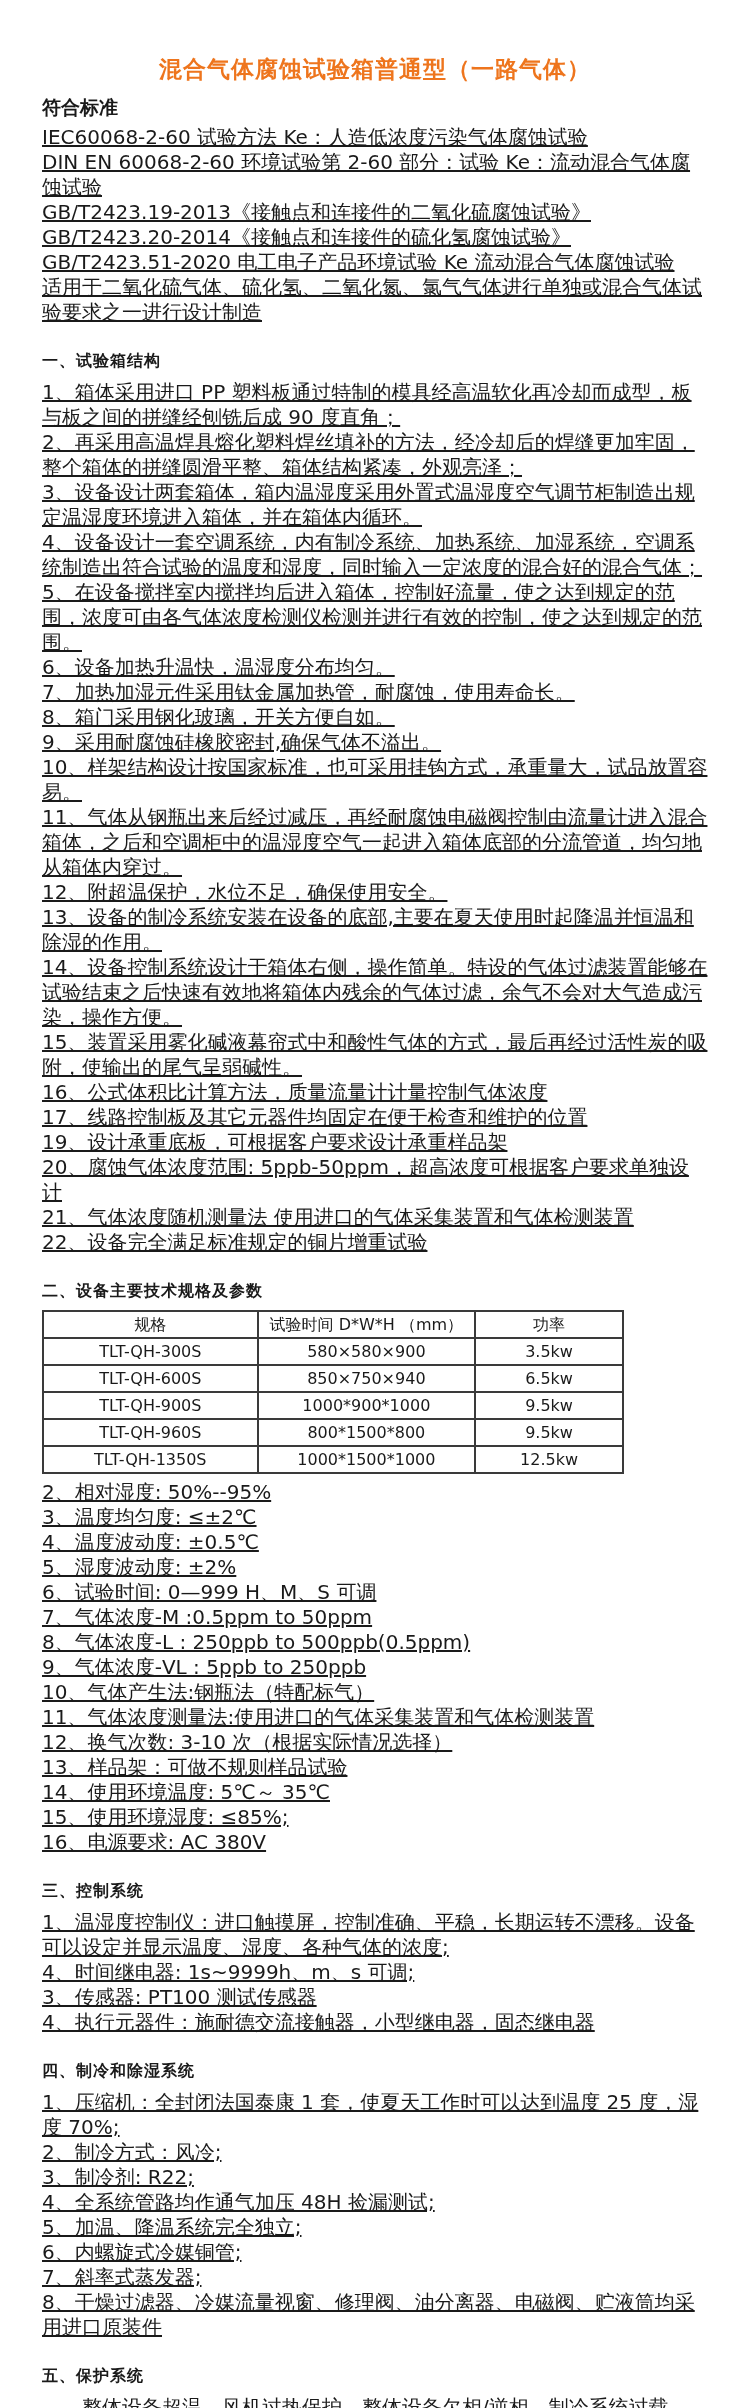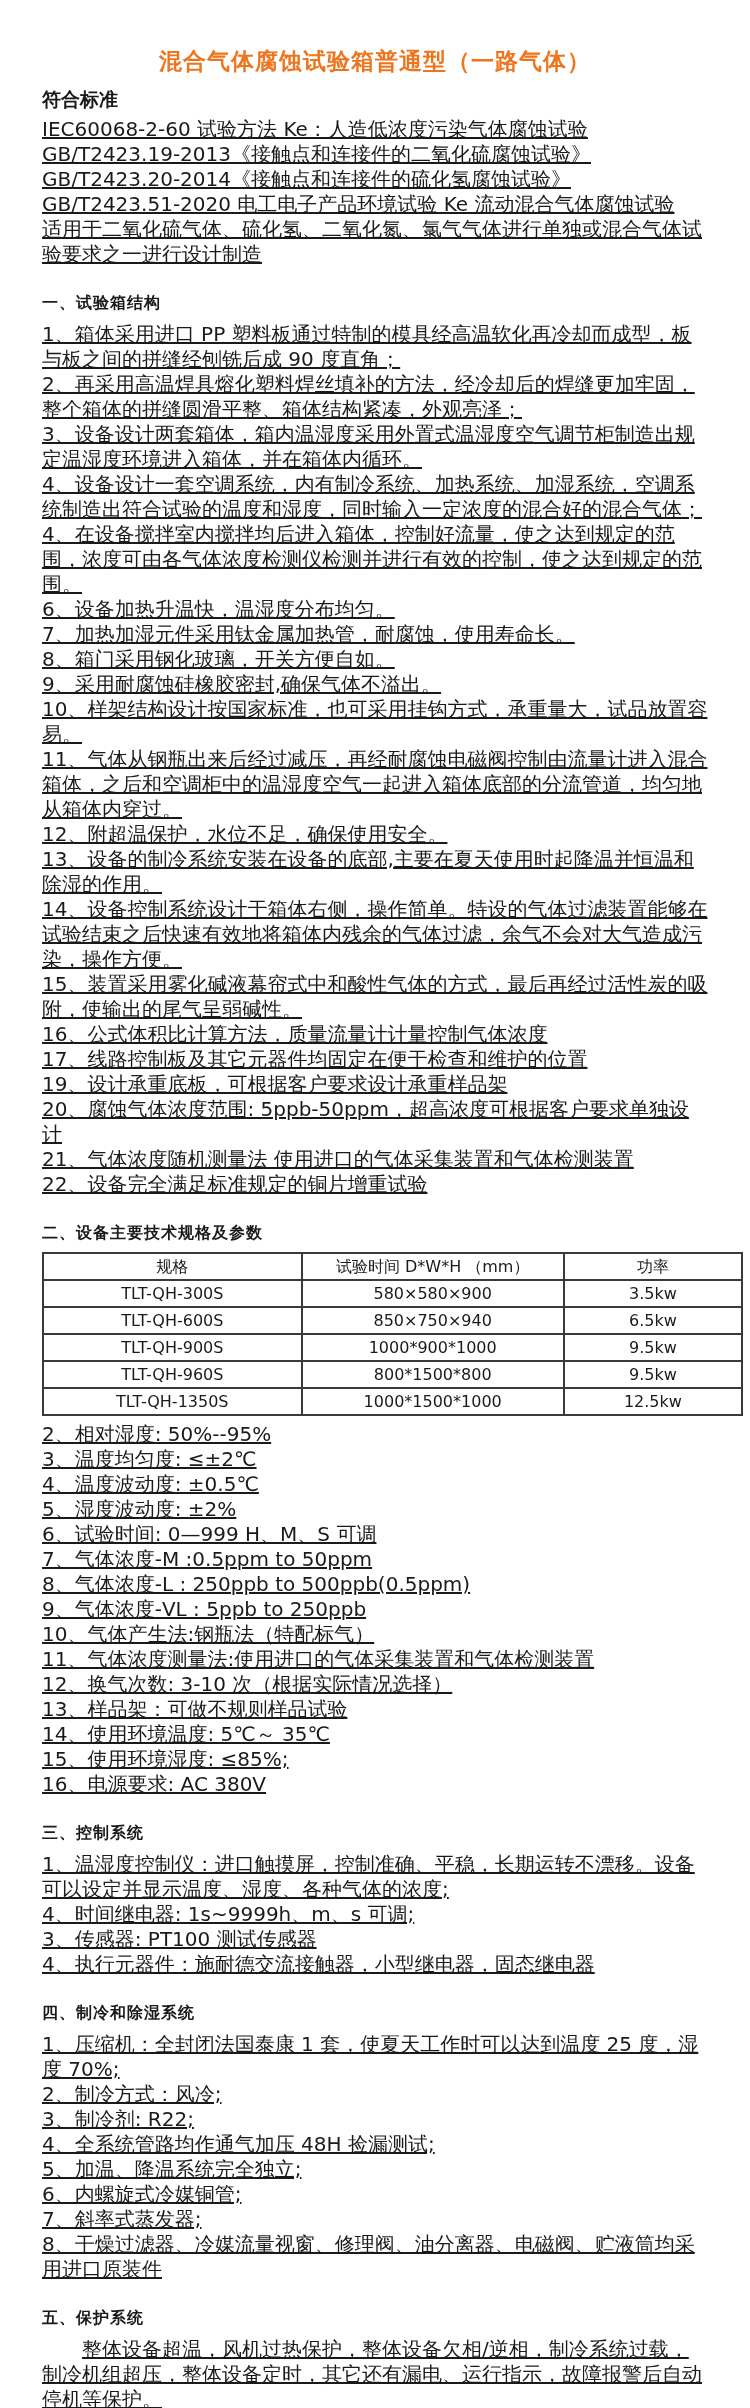--- a/index.html
+++ b/index.html
@@ -8,21 +8,21 @@
     font-family:"DejaVu Sans","Liberation Sans",sans-serif;
     color:#1a1a1a;
     -webkit-font-smoothing:antialiased;
   }
   .doc{padding:46px 42px 20px 42px;box-sizing:border-box;}
   .title{
     text-align:center;
     font-size:23px;
     font-weight:bold;
     letter-spacing:1px;
-    margin:0 0 10px 0;
+    margin:8px 0 10px 0;
   }
   .std-heading{
     font-size:19px;
     font-weight:bold;
     margin:0 0 4px 0;
   }
   .line,.item{
     font-size:20px;
     line-height:25px;
     margin:0;
@@ -33,21 +33,21 @@
   .section{margin-top:0;}
   .sec-heading{
     font-size:16px;
     font-weight:bold;
     margin:26px 0 8px 0;
     letter-spacing:1px;
   }
   .indent{ text-indent:2em; }
   table.spec{
     border-collapse:collapse;
-    width:701px;
+    width:582px;
     margin:4px 0 6px 0;
     table-layout:fixed;
   }
   table.spec th,table.spec td{
     border:2px solid #3a3a3a;
     font-size:16px;
     font-weight:normal;
     text-align:center;
     padding:2px 4px;
     height:21px;
@@ -62,33 +62,34 @@
 </head>
 <body>
 
 <div class="doc">
 
   <h1 class="title" style="color:#ee751d;">混合气体腐蚀试验箱普通型（一路气体）</h1>
 
   <div class="section">
     <h2 class="std-heading">符合标准</h2>
     <p class="line">IEC60068-2-60 试验方法 Ke：人造低浓度污染气体腐蚀试验</p>
+    <p class="line">DIN EN 60068-2-60 环境试验第 2-60 部分：试验 Ke：流动混合气体腐蚀试验</p>
     <p class="line">GB/T2423.19-2013《接触点和连接件的二氧化硫腐蚀试验》</p>
     <p class="line">GB/T2423.20-2014《接触点和连接件的硫化氢腐蚀试验》</p>
     <p class="line">GB/T2423.51-2020 电工电子产品环境试验 Ke 流动混合气体腐蚀试验</p>
     <p class="line">适用于二氧化硫气体、硫化氢、二氧化氮、氯气气体进行单独或混合气体试验要求之一进行设计制造</p>
   </div>
 
   <div class="section">
     <h2 class="sec-heading">一、试验箱结构</h2>
     <p class="item">1、箱体采用进口 PP 塑料板通过特制的模具经高温软化再冷却而成型，板与板之间的拼缝经刨铣后成 90 度直角；</p>
     <p class="item">2、再采用高温焊具熔化塑料焊丝填补的方法，经冷却后的焊缝更加牢固，整个箱体的拼缝圆滑平整、箱体结构紧凑，外观亮泽；</p>
     <p class="item">3、设备设计两套箱体，箱内温湿度采用外置式温湿度空气调节柜制造出规定温湿度环境进入箱体，并在箱体内循环。</p>
     <p class="item">4、设备设计一套空调系统，内有制冷系统、加热系统、加湿系统，空调系统制造出符合试验的温度和湿度，同时输入一定浓度的混合好的混合气体；</p>
-    <p class="item">4、在设备搅拌室内搅拌均后进入箱体，控制好流量，使之达到规定的范围，浓度可由各气体浓度检测仪检测并进行有效的控制，使之达到规定的范围。</p>
+    <p class="item">5、在设备搅拌室内搅拌均后进入箱体，控制好流量，使之达到规定的范围，浓度可由各气体浓度检测仪检测并进行有效的控制，使之达到规定的范围。</p>
     <p class="item">6、设备加热升温快，温湿度分布均匀。</p>
     <p class="item">7、加热加湿元件采用钛金属加热管，耐腐蚀，使用寿命长。</p>
     <p class="item">8、箱门采用钢化玻璃，开关方便自如。</p>
     <p class="item">9、采用耐腐蚀硅橡胶密封,确保气体不溢出。</p>
     <p class="item">10、样架结构设计按国家标准，也可采用挂钩方式，承重量大，试品放置容易。</p>
     <p class="item">11、气体从钢瓶出来后经过减压，再经耐腐蚀电磁阀控制由流量计进入混合箱体，之后和空调柜中的温湿度空气一起进入箱体底部的分流管道，均匀地从箱体内穿过。</p>
     <p class="item">12、附超温保护，水位不足，确保使用安全。</p>
     <p class="item">13、设备的制冷系统安装在设备的底部,主要在夏天使用时起降温并恒温和除湿的作用。</p>
     <p class="item">14、设备控制系统设计于箱体右侧，操作简单。特设的气体过滤装置能够在试验结束之后快速有效地将箱体内残余的气体过滤，余气不会对大气造成污染，操作方便。</p>
     <p class="item">15、装置采用雾化碱液幕帘式中和酸性气体的方式，最后再经过活性炭的吸附，使输出的尾气呈弱碱性。</p>

